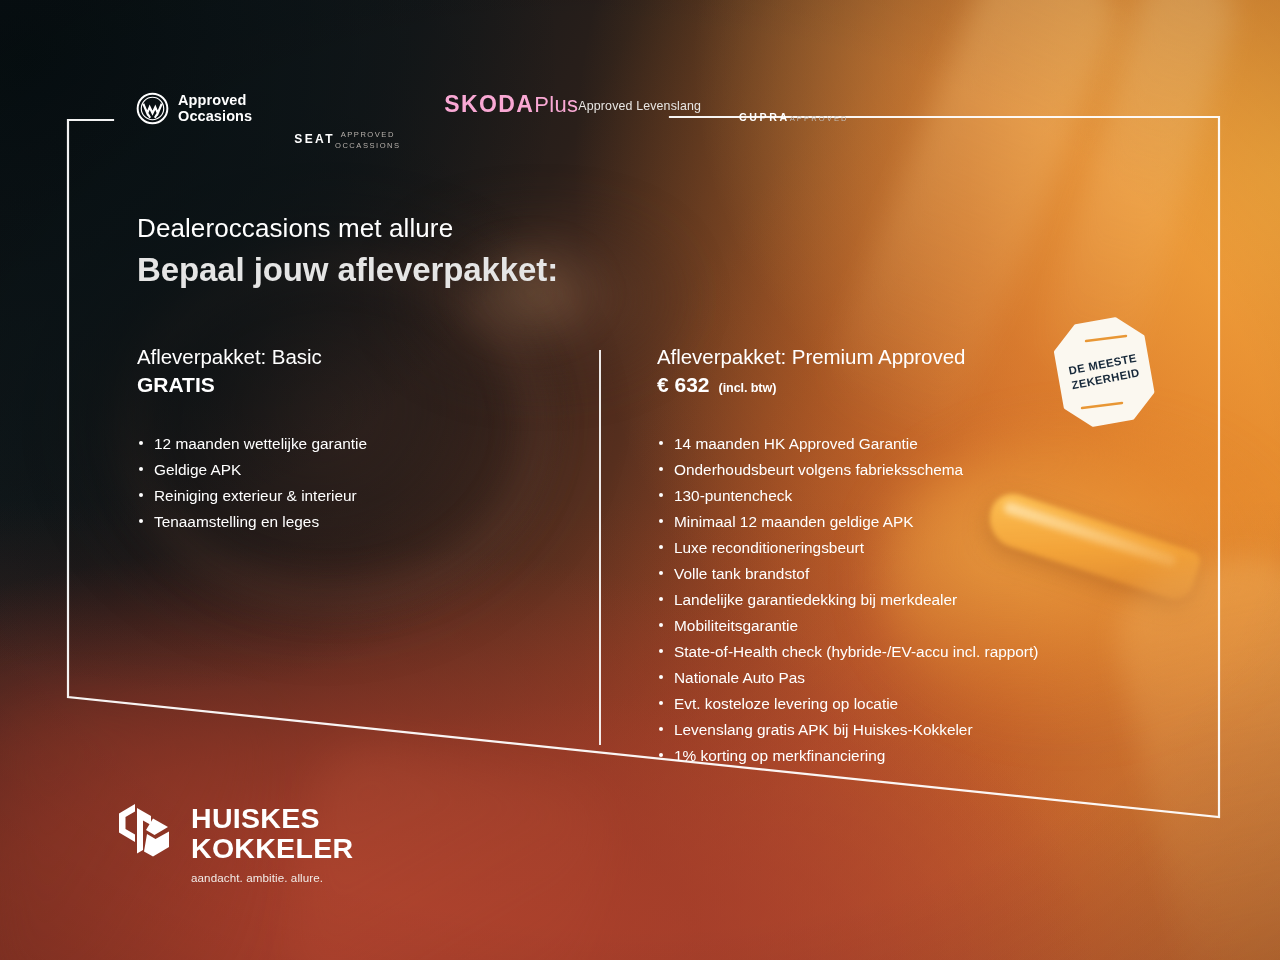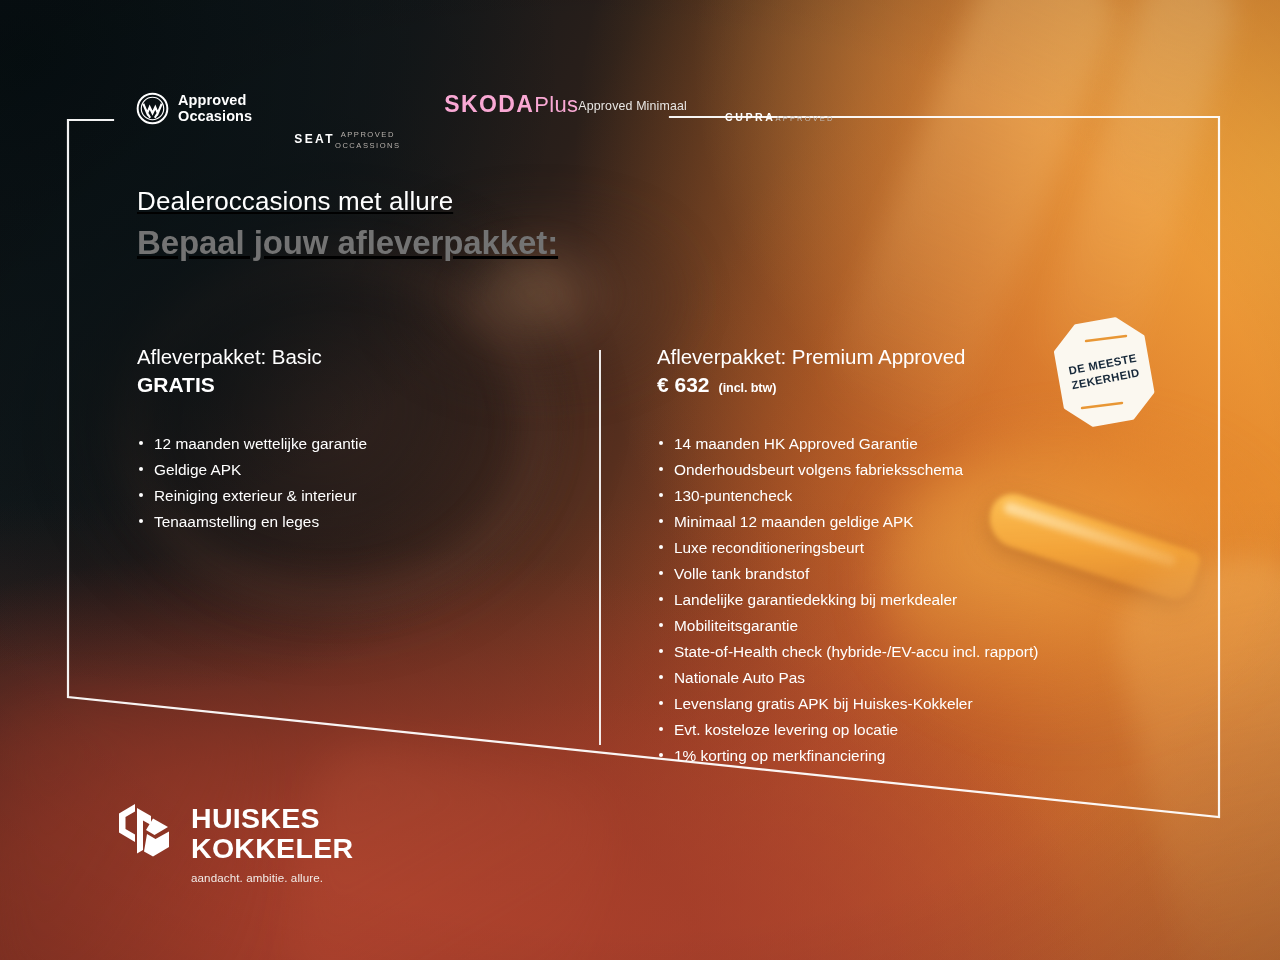--- a/index.html
+++ b/index.html
@@ -120,23 +120,23 @@
   .skoda-top{ color:#f9a8d4; font-size:23px; font-weight:bold; letter-spacing:1.4px; line-height:1;margin-left:44px; }
   .skoda-top .plus{ font-weight:normal; letter-spacing:.3px; font-size:22px; }
   .skoda-sub{ color:#e8e6e3; font-size:12.4px; letter-spacing:.15px; margin-top:3px; }
 
   .cupra-wrap{ text-align:center; width:78px;align-items:flex-end; }
   .cupra-mark{ height:26px; display:block; margin:0 auto 5px; }
   .cupra-word{ color:#fff; font-size:10.6px; font-weight:bold; letter-spacing:2.6px; }
   .cupra-sub{ color:#c3bcb6; font-size:7.6px; letter-spacing:2.1px; margin-top:2px; }
 
   
-  .headline{ position:absolute; left:137px; top:186px;text-decoration:underline; }
+  .headline{ position:absolute; left:137px; top:213px; }
   .hl-sub{ color:#ffffff; font-size:26px; font-weight:300; letter-spacing:.1px; }
-  .hl-main{ color:#737373; font-size:33px; font-weight:bold; letter-spacing:-.1px; margin-top:7px; }
+  .hl-main{ color:#e5e5e5; font-size:33px; font-weight:bold; letter-spacing:-.1px; margin-top:7px; }
 
   
   .col{ position:absolute; }
   .col-basic{ left:137px; top:345px; width:430px; }
   .col-prem{ left:657px; top:345px; width:520px; }
 
   .pkg-title{ color:#fff; font-size:20.5px; font-weight:400; letter-spacing:-.05px; }
   .pkg-price{ color:#fff; font-size:21px; font-weight:bold; margin-top:4px; display:flex; align-items:baseline; gap:9px; }
   .pkg-price .vat{ font-size:12.6px; font-weight:bold; letter-spacing:-.1px; }
 
@@ -224,21 +224,21 @@
       <div class="seat-sub">
         <div>APPROVED</div>
         <div>OCCASSIONS</div>
       </div>
     </div>
 
     <div class="brand skoda-wrap">
       <div class="skoda-top">
         <span>SKODA</span><span class="plus">Plus</span>
       </div>
-      <div class="skoda-sub">Approved Minimaal</div>
+      <div class="skoda-sub">Approved Levenslang</div>
     </div>
 
     <div class="brand cupra-wrap">
       <svg class="cupra-mark" viewBox="0 0 40 30">
         <path d="M3 2 L9.5 5.5 L12 2.5 L20 13 L28 2.5 L30.5 5.5 L37 2
                  L31 12.5 L24 11 L20 27.5 L16 11 L9 12.5 Z" fill="#ffffff"></path>
       </svg>
       <div class="cupra-word">CUPRA</div>
       <div class="cupra-sub">APPROVED</div>
     </div>
@@ -273,22 +273,22 @@
       <li><span class="dot"></span><span>Onderhoudsbeurt volgens fabrieksschema</span>
         </li>
       <li><span class="dot"></span><span>130-puntencheck</span></li>
       <li><span class="dot"></span><span>Minimaal 12 maanden geldige APK</span></li>
       <li><span class="dot"></span><span>Luxe reconditioneringsbeurt</span></li>
       <li><span class="dot"></span><span>Volle tank brandstof</span></li>
       <li><span class="dot"></span><span>Landelijke garantiedekking bij merkdealer</span></li>
       <li><span class="dot"></span><span>Mobiliteitsgarantie</span></li>
       <li><span class="dot"></span><span>State-of-Health check (hybride-/EV-accu incl. rapport)</span></li>
       <li><span class="dot"></span><span>Nationale Auto Pas</span></li>
+      <li><span class="dot"></span><span>Evt. kosteloze levering op locatie</span></li>
       <li><span class="dot"></span><span>Levenslang gratis APK bij Huiskes-Kokkeler</span></li>
-      <li><span class="dot"></span><span>Evt. kosteloze levering op locatie</span></li>
       <li><span class="dot"></span><span>1% korting op merkfinanciering</span></li>
     </ul>
   </div>
 
   <div class="seal">
     <svg viewBox="0 0 112 118" width="112" height="118">
       <g transform="rotate(-10 56 59)">
         <path d="M36 10 L76 10 L100 32 L100 88 L76 110 L36 110 L12 88 L12 32 Z" fill="#fbf8f0" stroke="#fbf8f0" stroke-width="4" stroke-linejoin="round"></path>
       </g>
       <g stroke="#e8922c" stroke-width="2.4" stroke-linecap="round" opacity="0.95">

